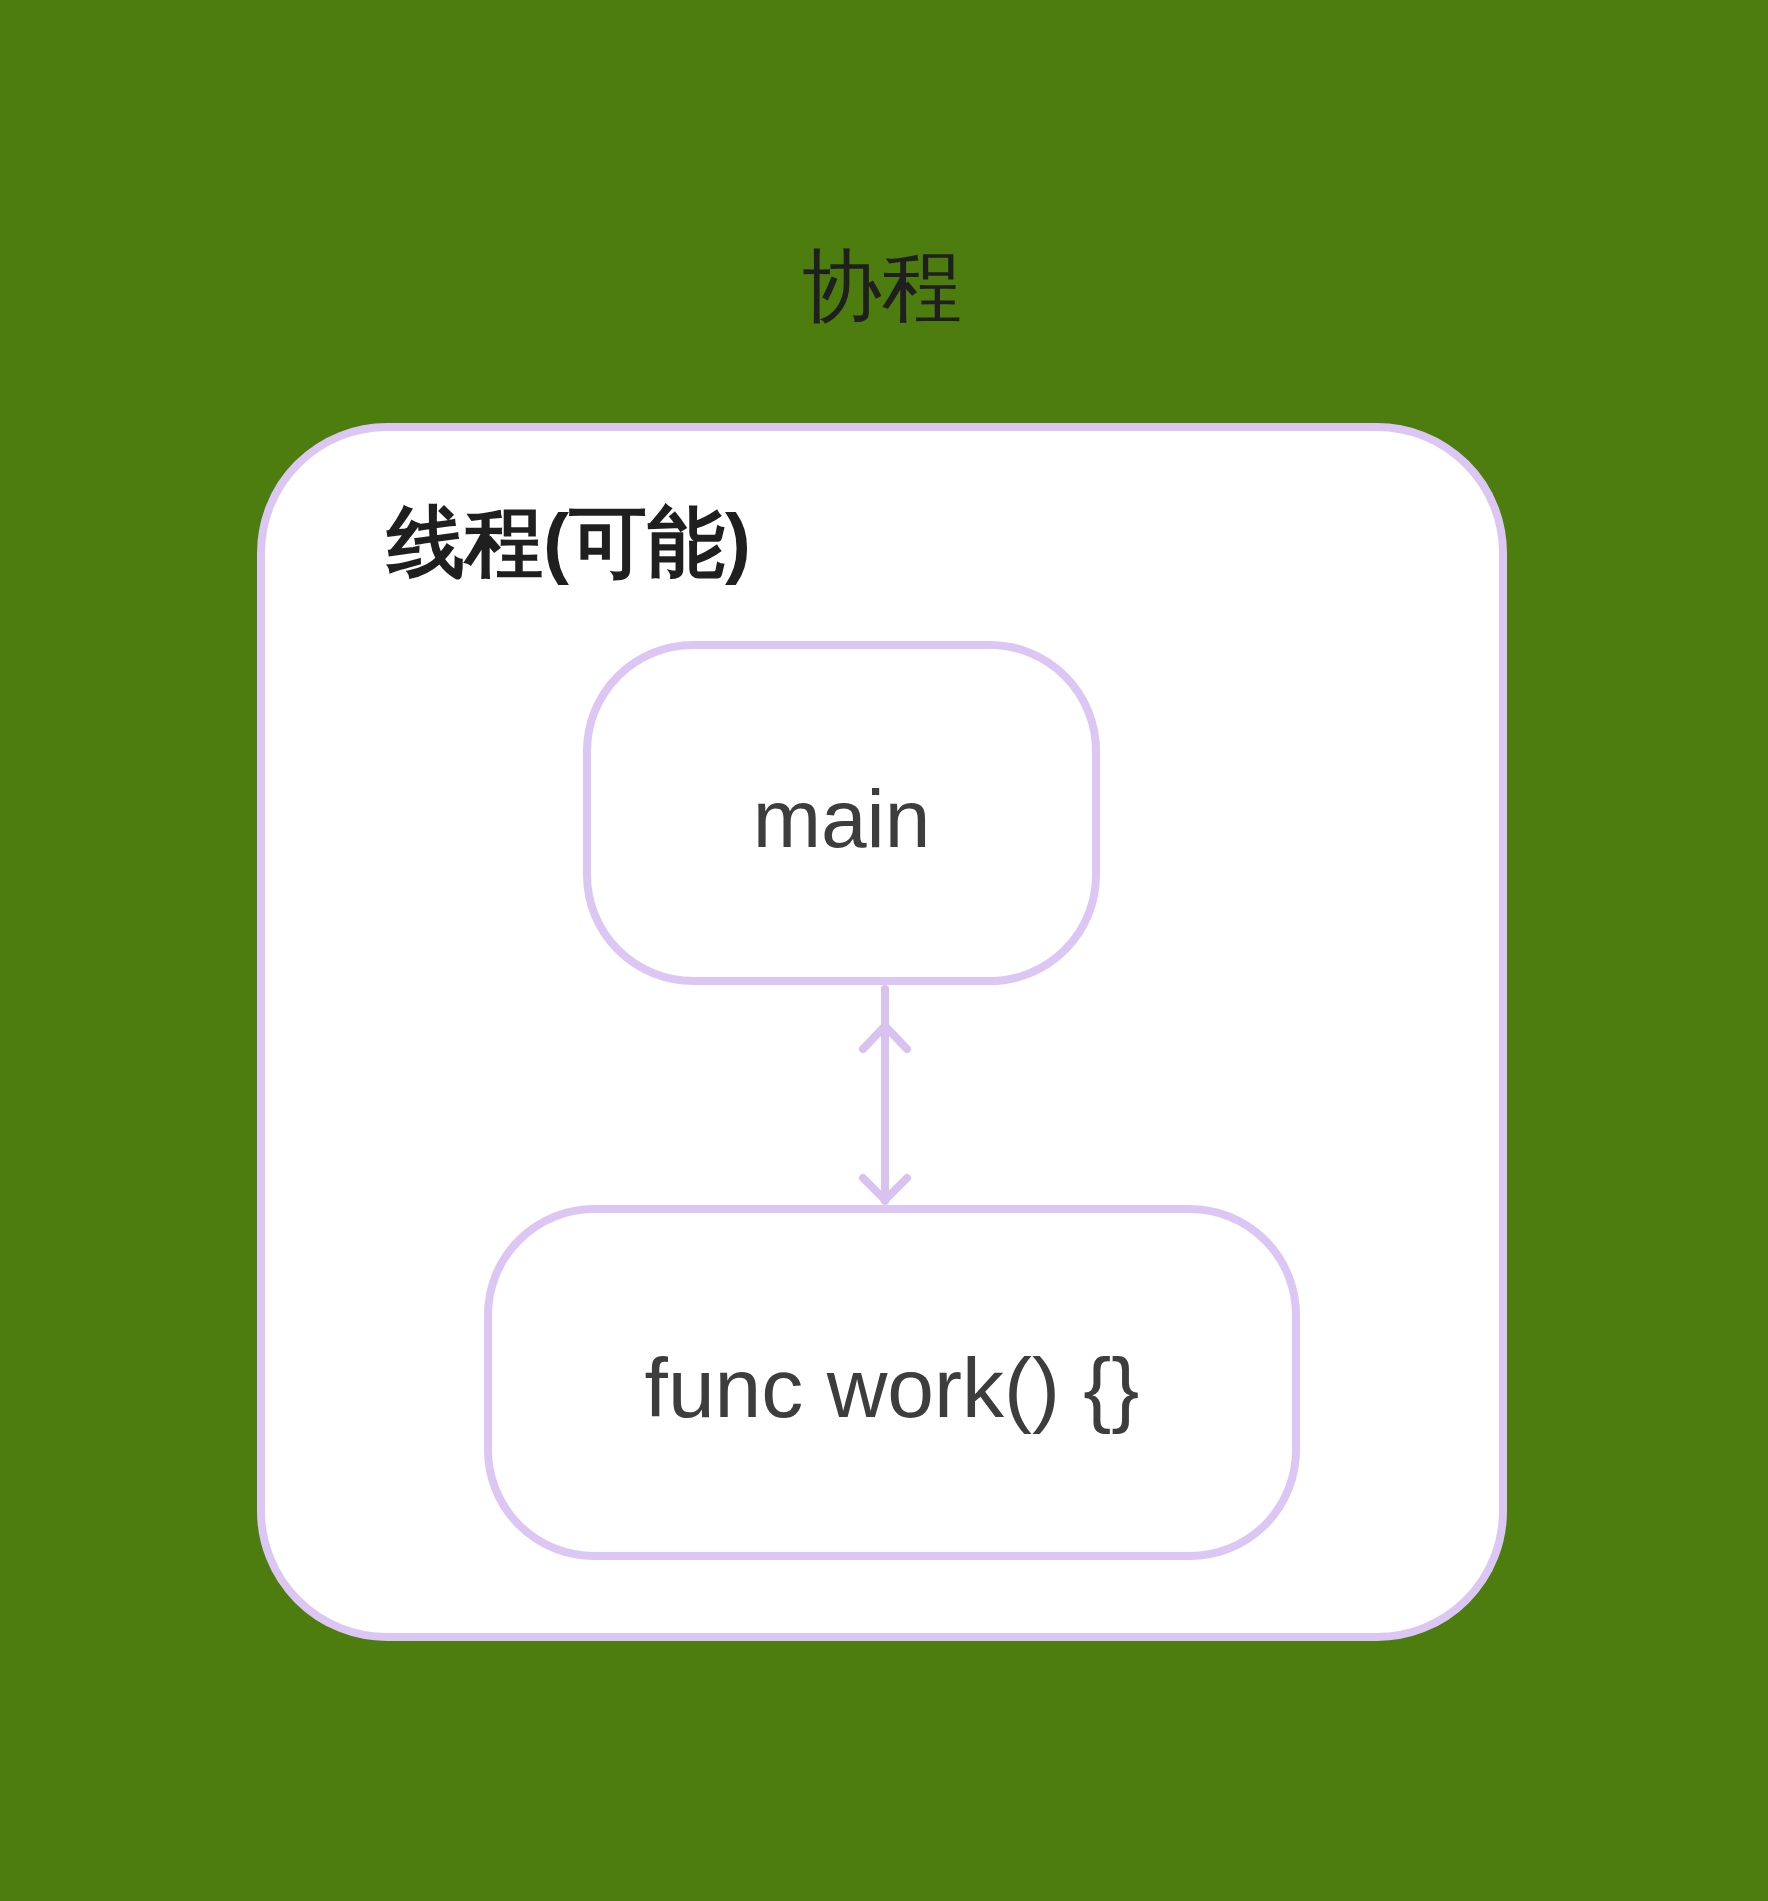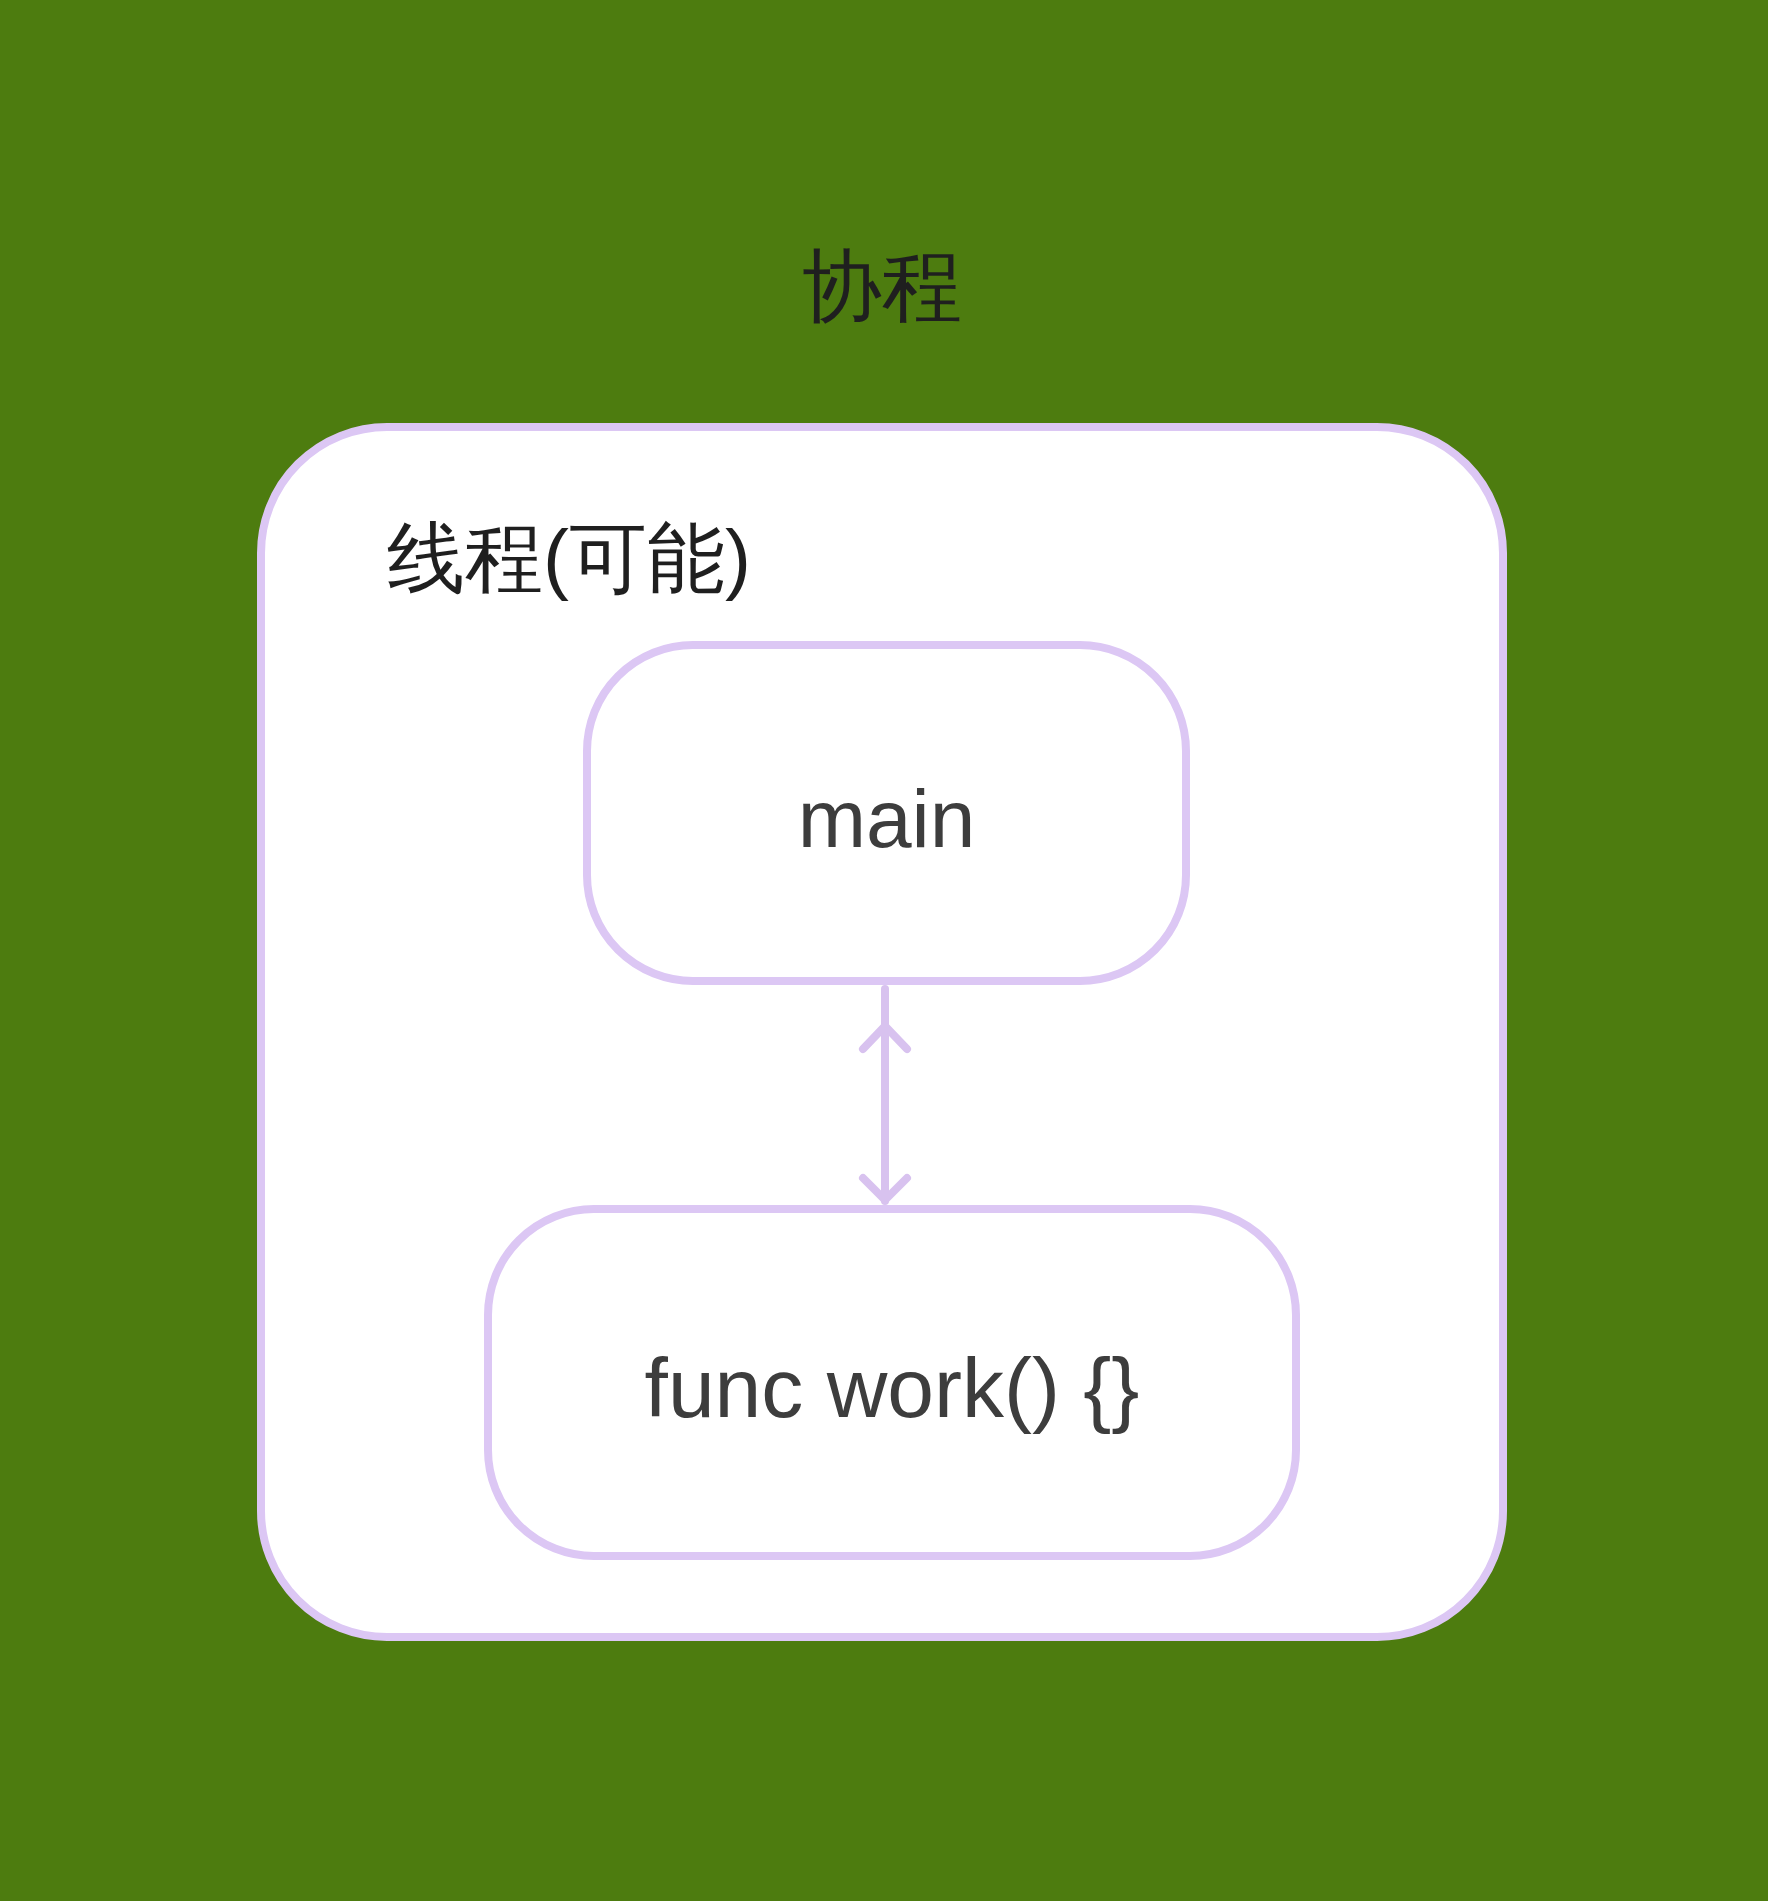--- a/index.html
+++ b/index.html
@@ -34,45 +34,45 @@
     width: 1250px;
     height: 1218px;
     box-sizing: border-box;
     border: 8px solid #dcc7f4;
     border-radius: 130px;
     background: #ffffff;
   }
   .outer-label {
     position: absolute;
     left: 387px;
-    top: 514px;
+    top: 498px;
     font-size: 78px;
     line-height: 1.15;
-    font-weight: 400;
+    font-weight: 700;
     color: #1f1f1f;
     white-space: nowrap;
   }
   .node {
     position: absolute;
     box-sizing: border-box;
     border: 8px solid #dcc7f4;
     border-radius: 110px;
     background: #ffffff;
     display: flex;
     align-items: center;
     justify-content: center;
     color: #3d3d3d;
     font-size: 82px;
     font-weight: 400;
     white-space: nowrap;
   }
   .node-main {
     left: 583px;
     top: 641px;
-    width: 607px;
+    width: 517px;
     height: 344px;
   }
   .node-work {
     left: 484px;
     top: 1205px;
     width: 816px;
     height: 355px;
     font-size: 84px;
   }
   .node .node-label {

